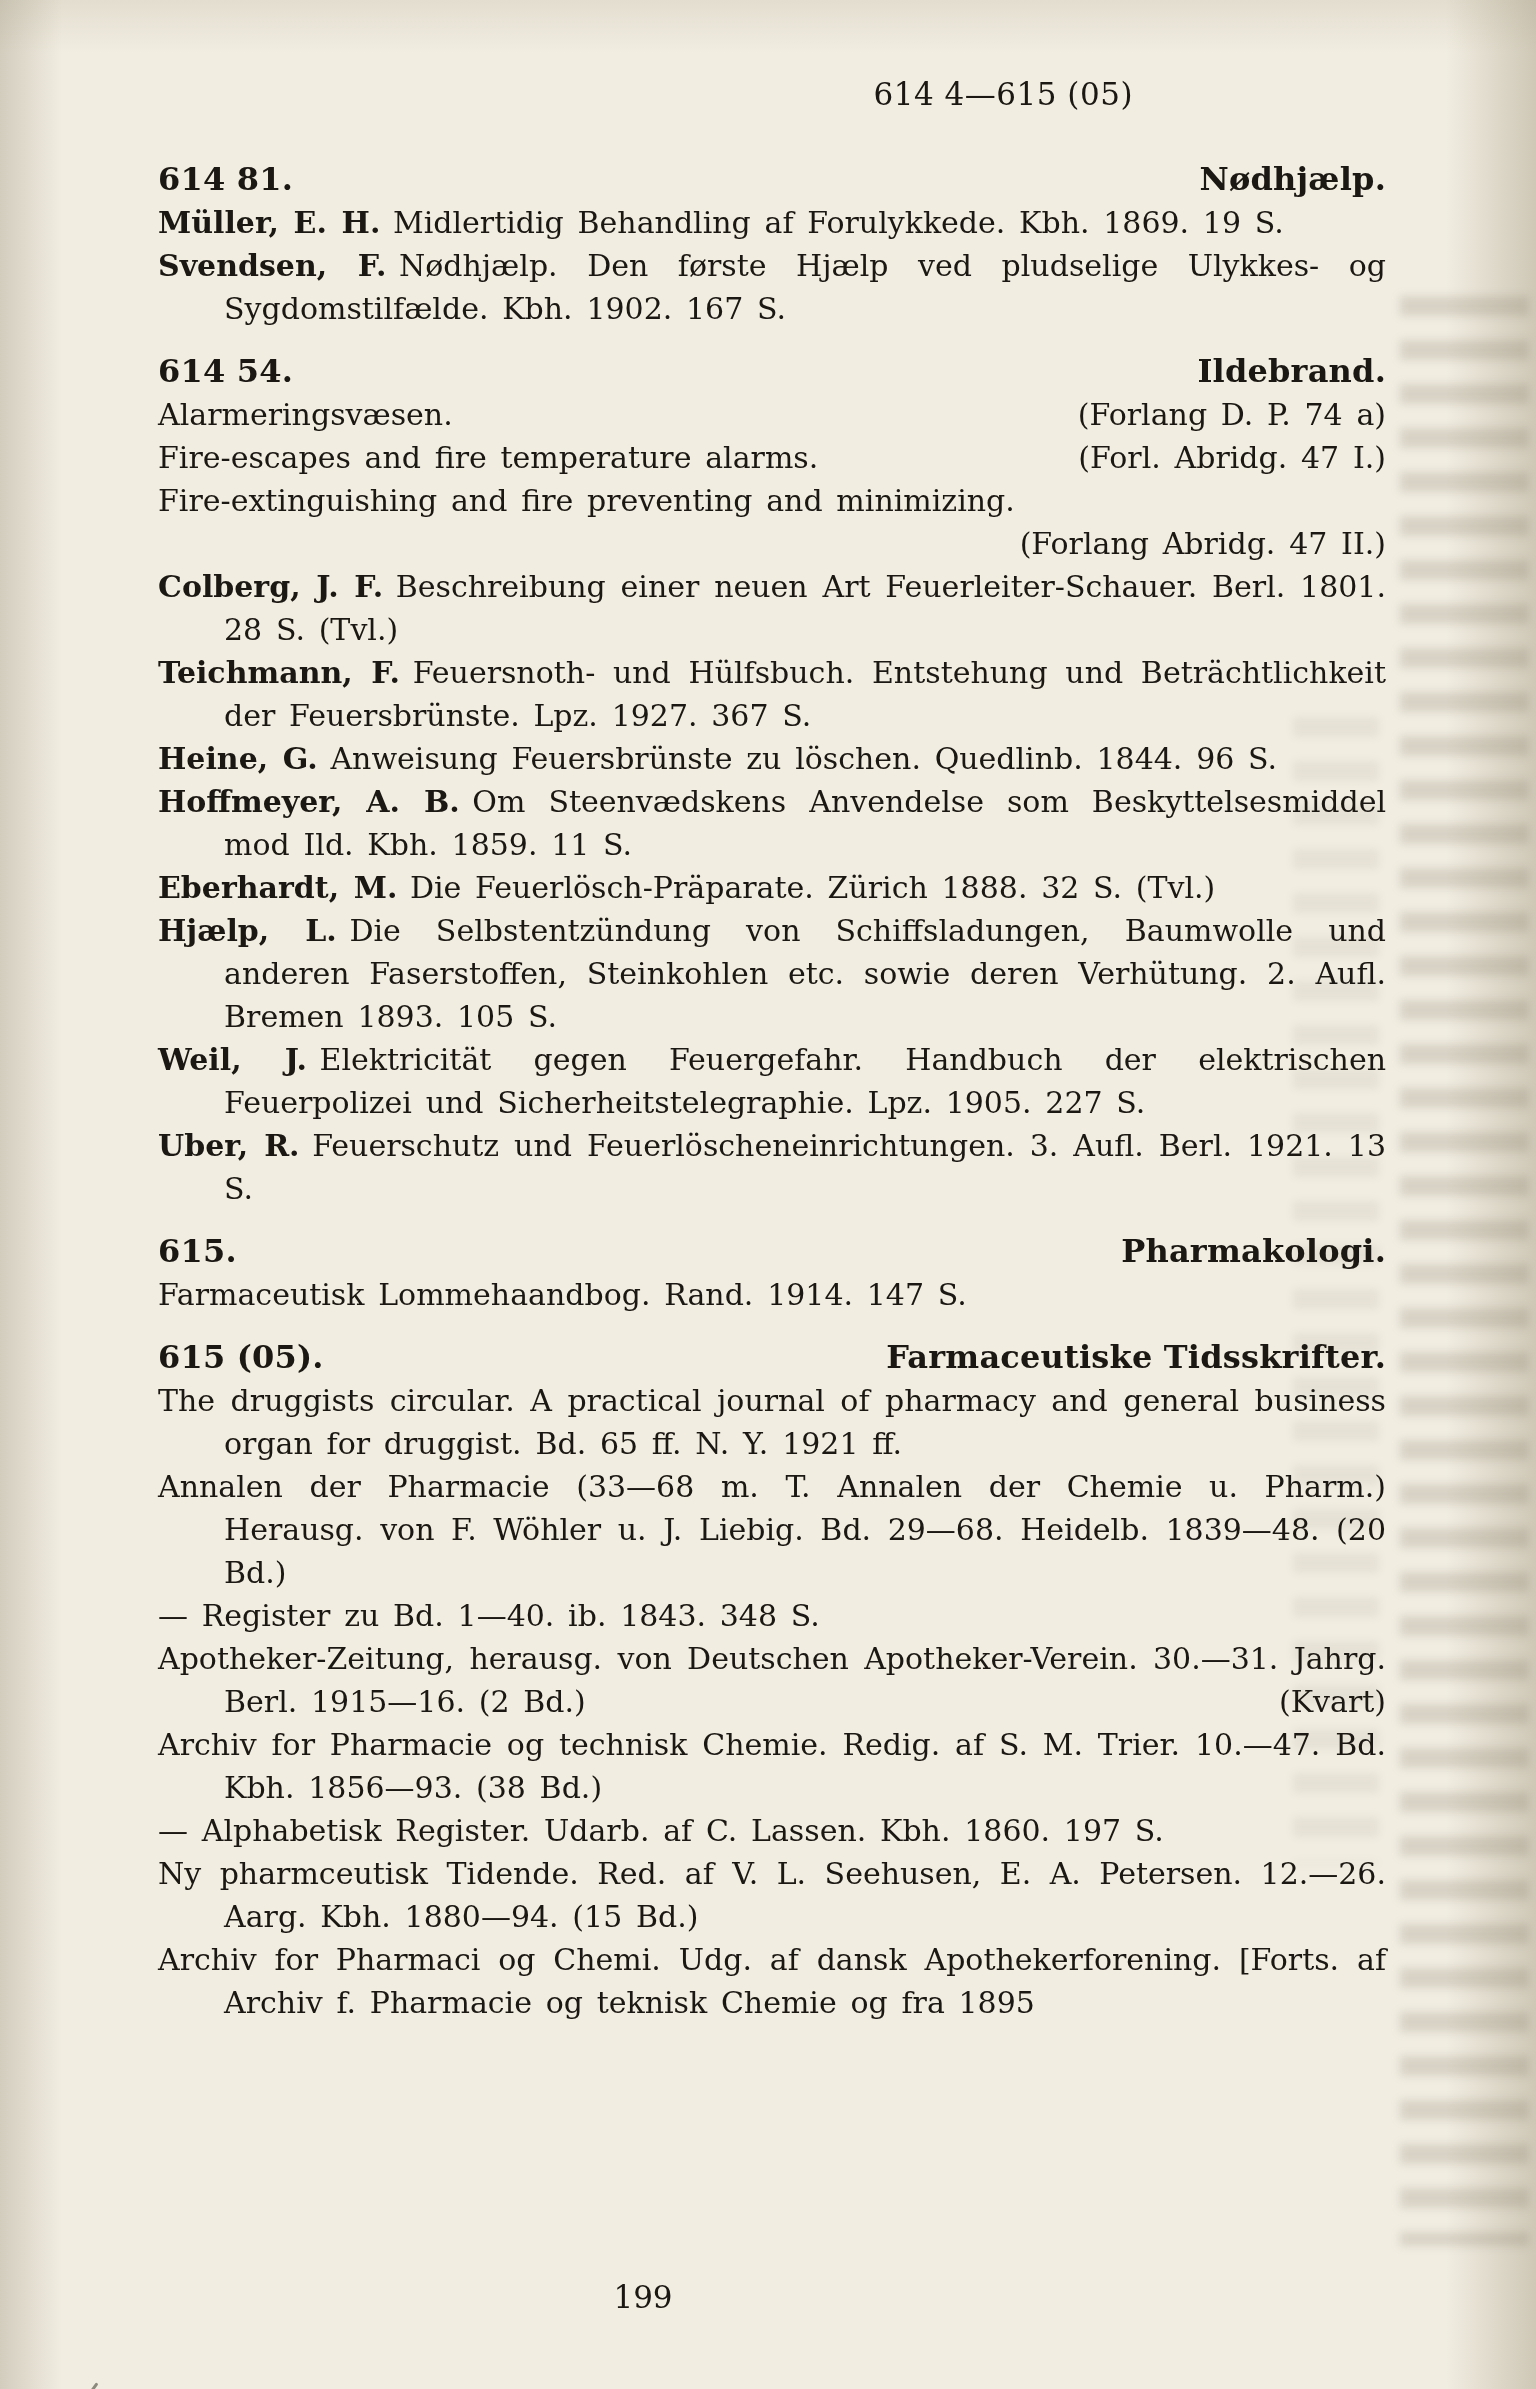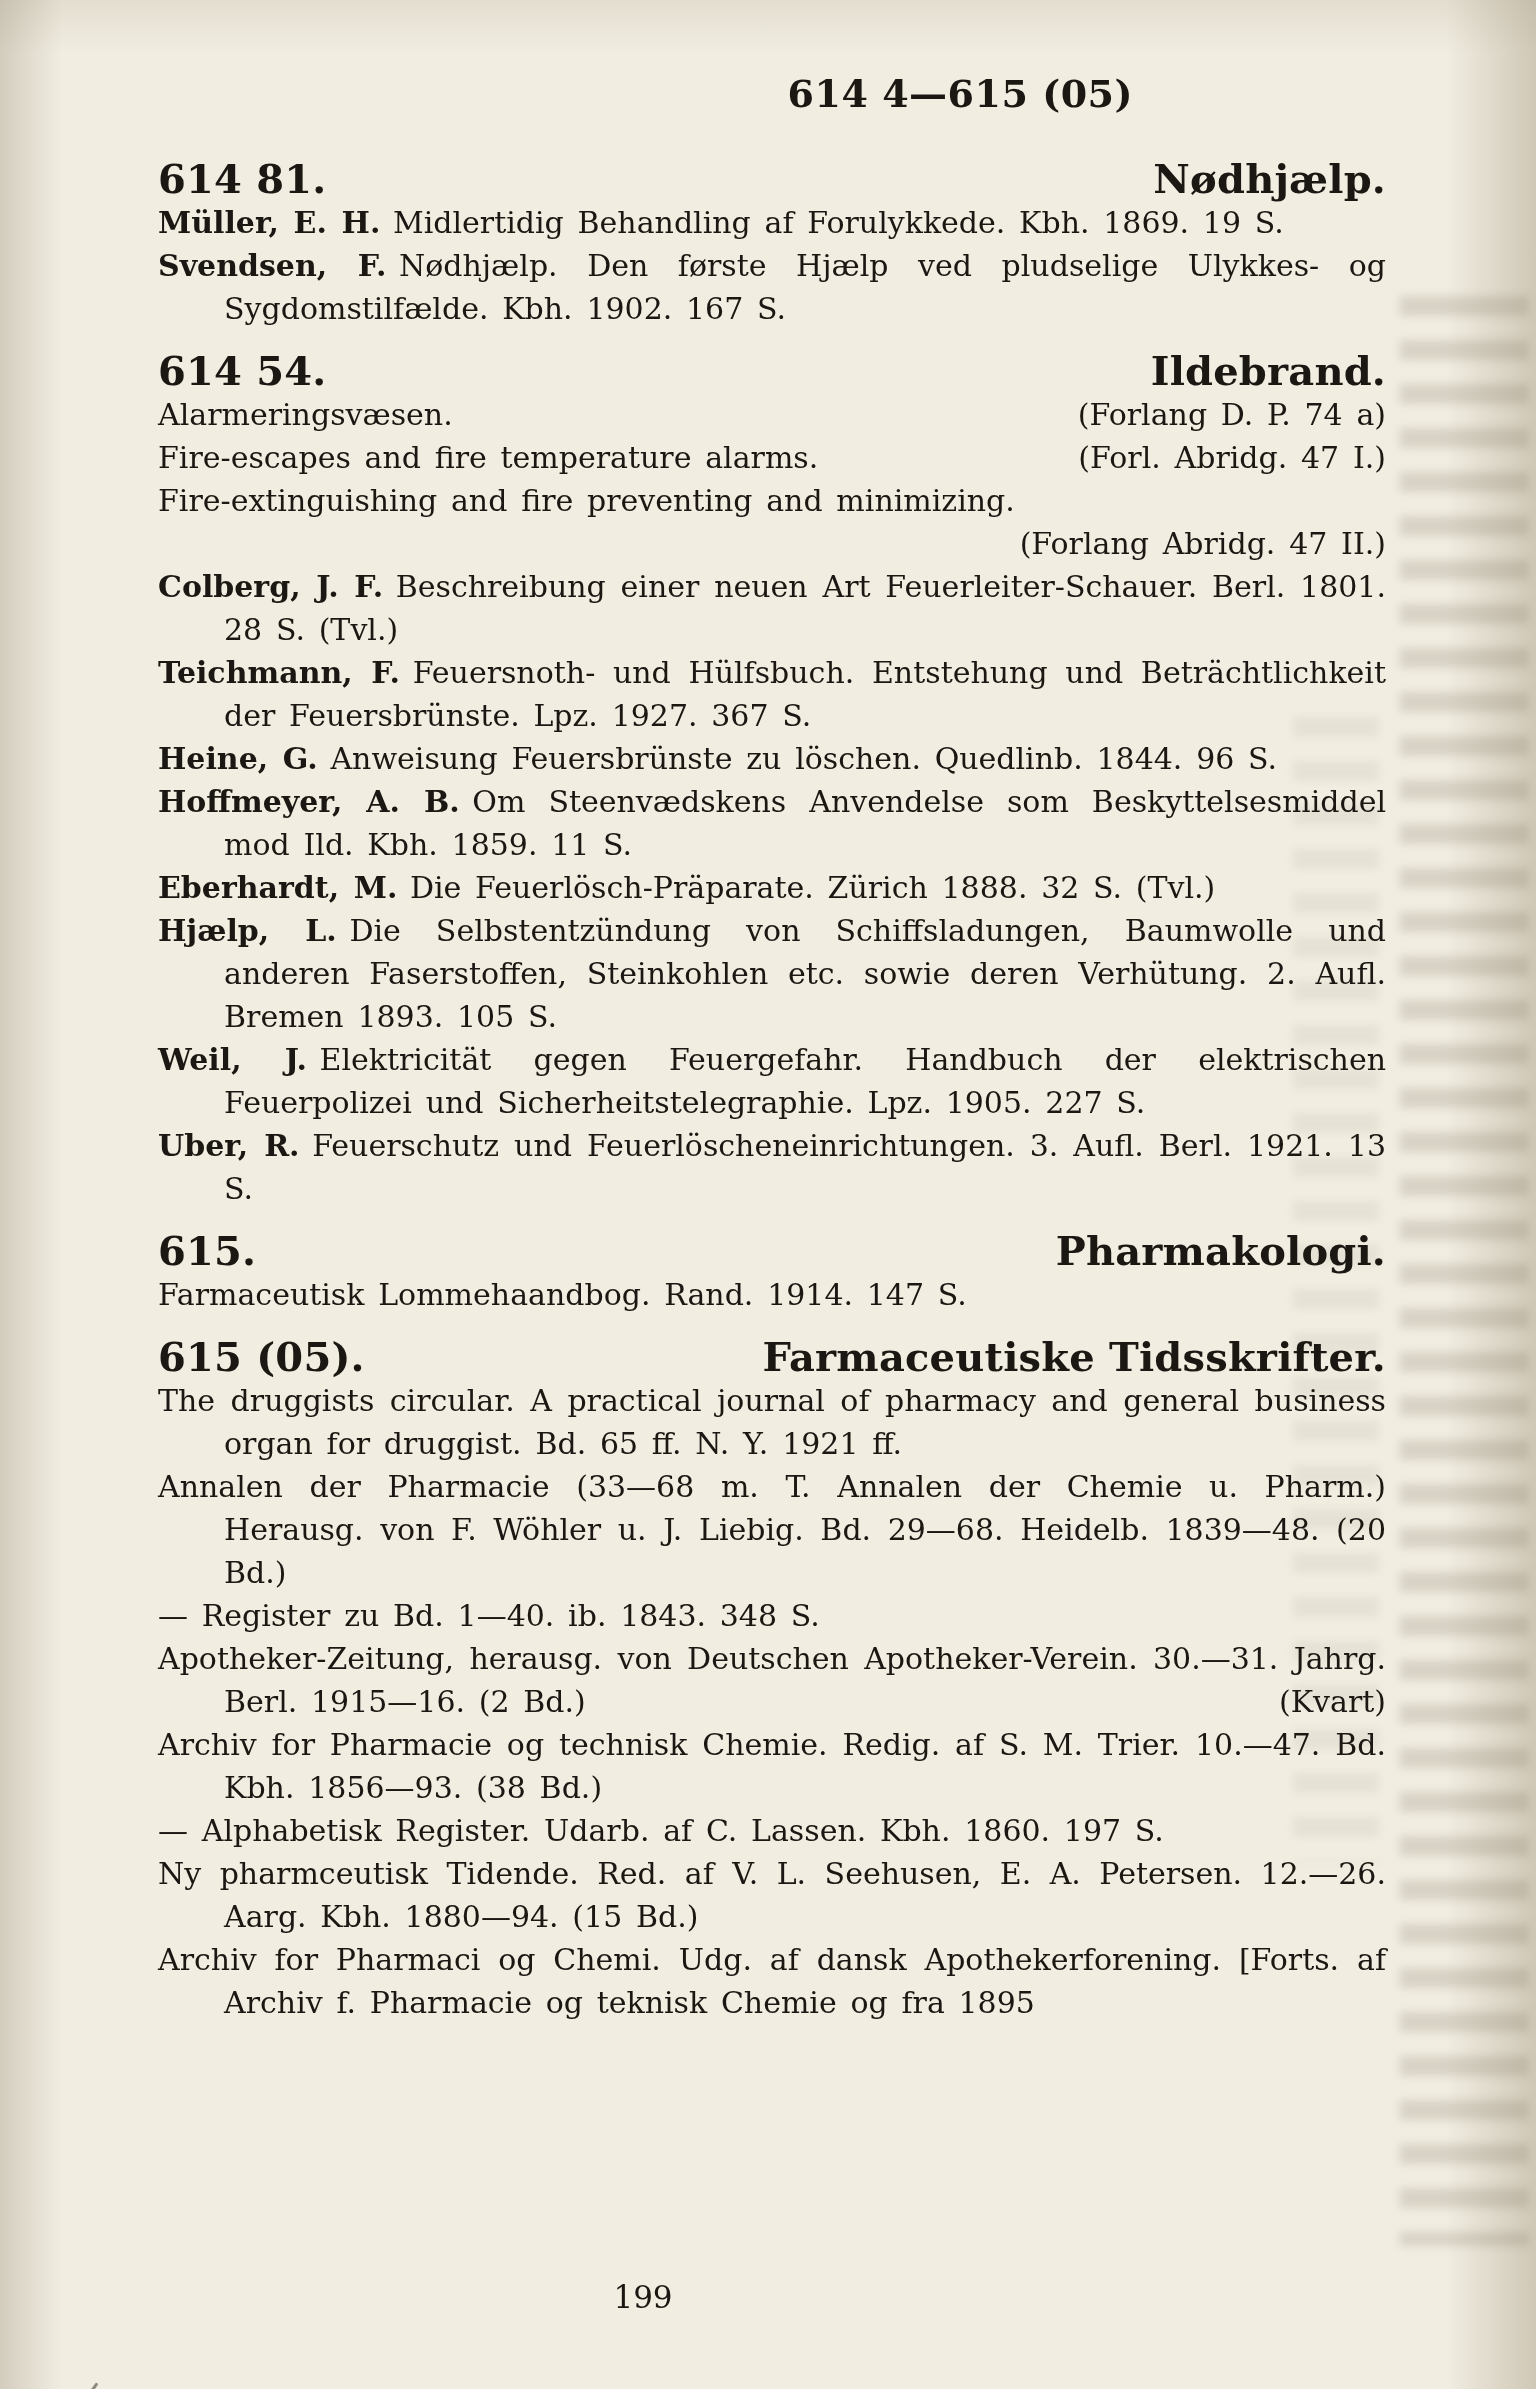--- a/index.html
+++ b/index.html
@@ -46,34 +46,34 @@
     border-radius: 1.9px;
     transform: rotate(36deg);
     transform-origin: bottom left;
   }
   .content {
     position: absolute;
     left: 158px; top: 72px;
     width: 1228px;
   }
   .running-header {
-    font-size: 38px;
+    font-size: 31px;
     line-height: 44px;
-    font-weight: bold;
+    font-weight: normal;
     text-align: right;
     padding-right: 253px;
     letter-spacing: 0.5px;
   }
   .sections { margin-top: 41px; }
   .section + .section { margin-top: 19px; }
   .section-head {
     display: flex;
     justify-content: space-between;
     align-items: baseline;
-    font-size: 40px;
+    font-size: 32px;
     line-height: 44px;
     font-weight: bold;
     letter-spacing: 0.2px;
   }
   .entry {
     margin: 0;
     font-size: 30px;
     line-height: 43px;
     text-align: justify;
     word-spacing: 0.14em;

